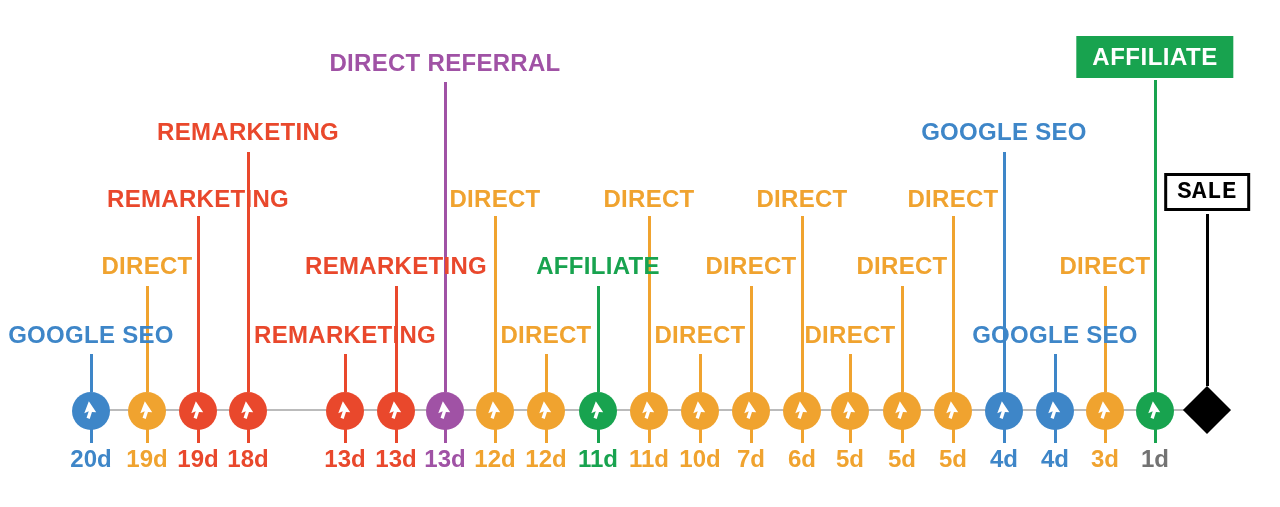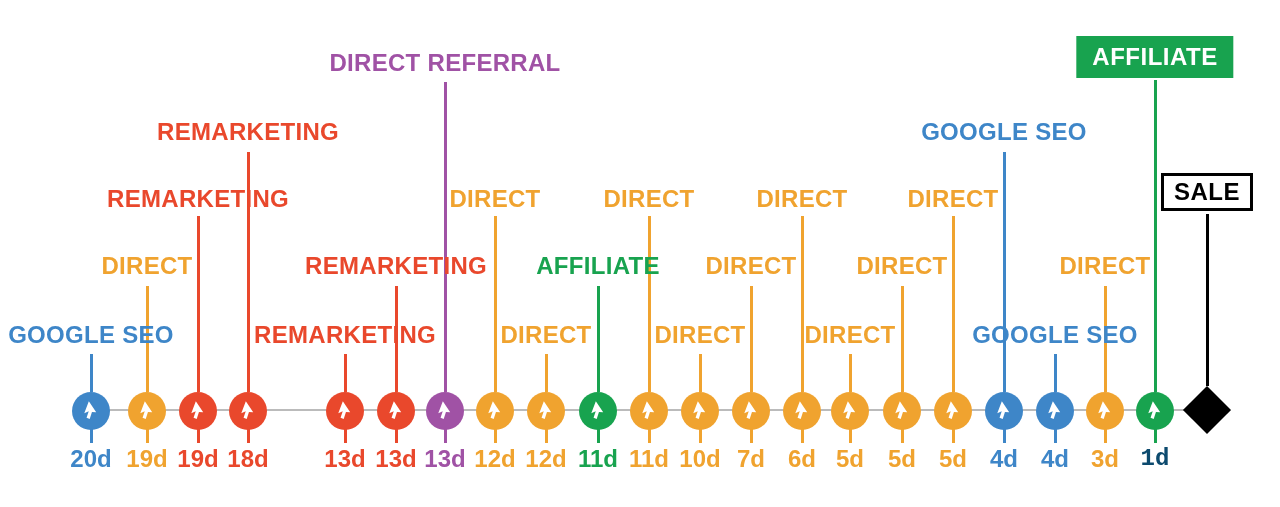--- a/index.html
+++ b/index.html
@@ -46,21 +46,21 @@
   }
 </style>
 </head>
 <body>
 
 <div class="stage" style="background: rgb(255, 255, 255);">
 
   <div class="baseline" style="left: 91px; width: 1116px; top: 409px; background: rgb(187, 187, 187);"></div>
 
   <div class="sale-node" style="left: 1207px;">
-    <div class="sale-box" style="border-color: rgb(0, 0, 0);">
+    <div class="sale-box" style="border-color: rgb(0, 0, 0); font-family: Liberation Mono, monospace;">
       <span>SALE</span>
     </div>
     <div class="sale-line" style="background: rgb(0, 0, 0);"></div>
     <div class="sale-diamond" style="background: rgb(0, 0, 0);"></div>
   </div>
 
 <div class="tp" style="left: 91px;">
       <div class="tp-label" style="top: 322px; color: rgb(62, 134, 200);">GOOGLE SEO</div>
       <div class="tp-line" style="top: 354px; height: 38px; background: rgb(62, 134, 200);"></div>
       <div class="tp-circle" style="background: rgb(62, 134, 200);">
@@ -282,15 +282,15 @@
     </div>
     <div class="tp" style="left: 1155px;">
       <div class="tp-label box" style="top: 36px; background: rgb(24, 163, 79); color: rgb(255, 255, 255);">AFFILIATE</div>
       <div class="tp-line" style="top: 80px; height: 312px; background: rgb(24, 163, 79);"></div>
       <div class="tp-circle" style="background: rgb(24, 163, 79);">
         <svg width="26" height="26" viewBox="0 0 24 24" aria-hidden="true">
           <path d="M10 3 L16.8 13.2 L12.9 12.9 L10.8 19.3 L7.9 18.2 L9.9 12.3 L5.8 14.1 Z" fill="#ffffff"></path>
         </svg>
       </div>
       <div class="tp-stub" style="background: rgb(24, 163, 79);"></div>
-      <div class="tp-day" style="color: #0c4a6e; font-family: Liberation Mono, monospace;">1d</div>
+      <div class="tp-day" style="color: #737373;">1d</div>
     </div>
   </div>
 
 </body></html>

